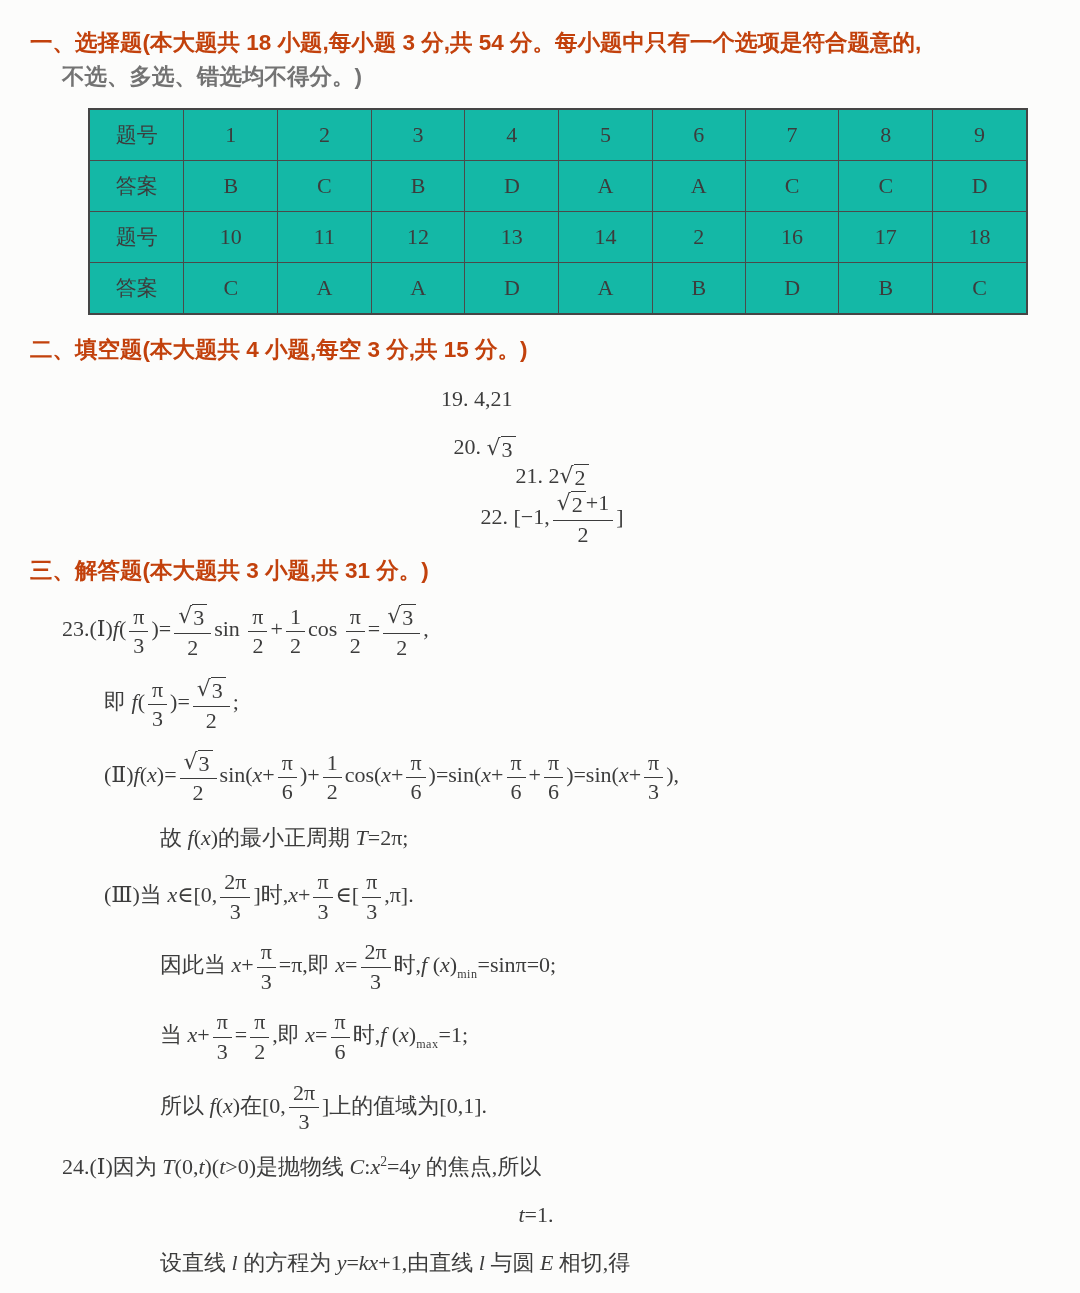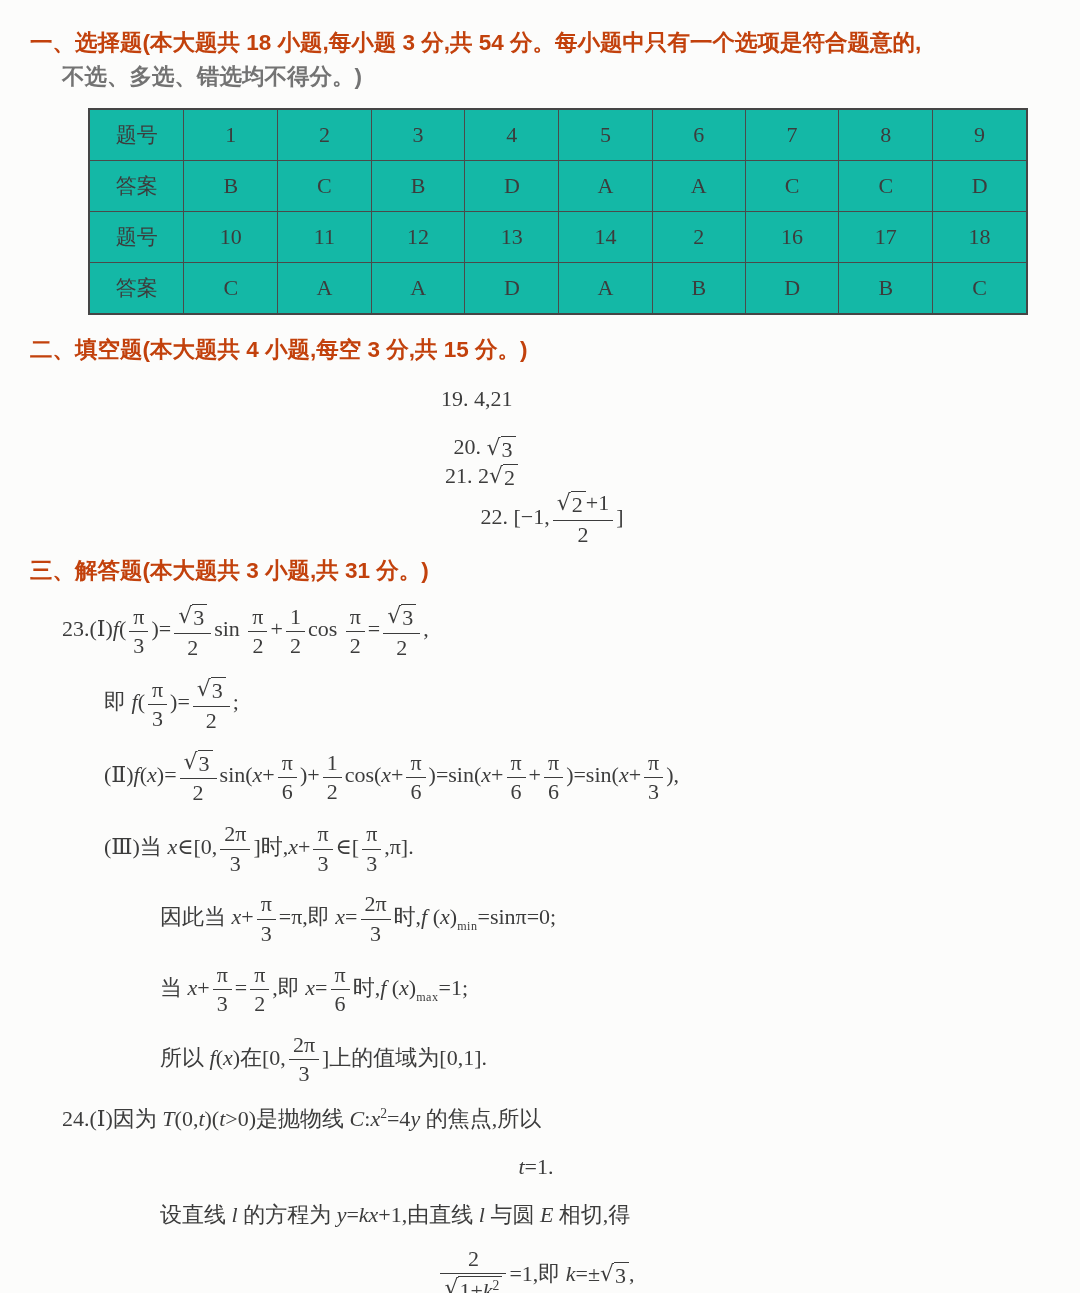--- a/index.html
+++ b/index.html
@@ -36,21 +36,21 @@
     height:50px;text-align:center;vertical-align:middle;
     font-size:22px;padding:0 6px;
   }
   table.answer-table td.rowlabel{width:92px;font-size:21px;}
   table.answer-table td:not(.rowlabel){width:91px;}
   
   .fill-answers{display:flex;padding-left:32px;margin:20px 0 6px 0;align-items:center;flex-direction:column;}
   .fill-answer{white-space:nowrap;}
   .fill-answer:nth-child(1){width:222px;}
   .fill-answer:nth-child(2){width:197px;margin-top:22px;}
-  .fill-answer:nth-child(3){width:214px;}
+  .fill-answer:nth-child(3){width:214px;text-align:center;}
   .fill-answer:nth-child(4){flex:1;}
   
   .solution-lines{margin-top:0;}
   .sline{margin:16px 0;line-height:1.45;}
   .sline.indent0{padding-left:32px;}
   .sline.indent1{padding-left:74px;}
   .sline.indent2{padding-left:130px;}
   .sline.center{text-align:center;padding-left:0;}
   
   .mfrac{
@@ -217,20 +217,21 @@
           </span>)=sin(<i>x</i>+<span class="mfrac">
             <span class="mnum">π</span>
             <span class="mden">6</span>
           </span>+<span class="mfrac">
             <span class="mnum">π</span>
             <span class="mden">6</span>
           </span>)=sin(<i>x</i>+<span class="mfrac">
             <span class="mnum">π</span>
             <span class="mden">3</span>
           </span>),</div>
+        <div class="sline indent2">故 <i>f</i>(<i>x</i>)的最小正周期 <i>T</i>=2π;</div>
         <div class="sline indent1">(Ⅲ)当 <i>x</i>∈[0,<span class="mfrac">
             <span class="mnum">2π</span>
             <span class="mden">3</span>
           </span>]时,<i>x</i>+<span class="mfrac">
             <span class="mnum">π</span>
             <span class="mden">3</span>
           </span>∈[<span class="mfrac">
             <span class="mnum">π</span>
             <span class="mden">3</span>
           </span>,π].</div>

